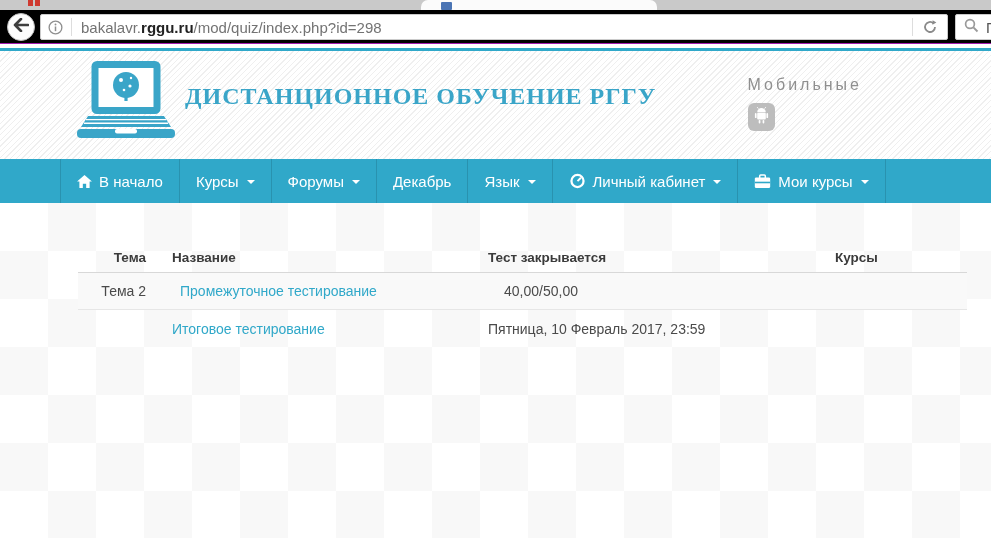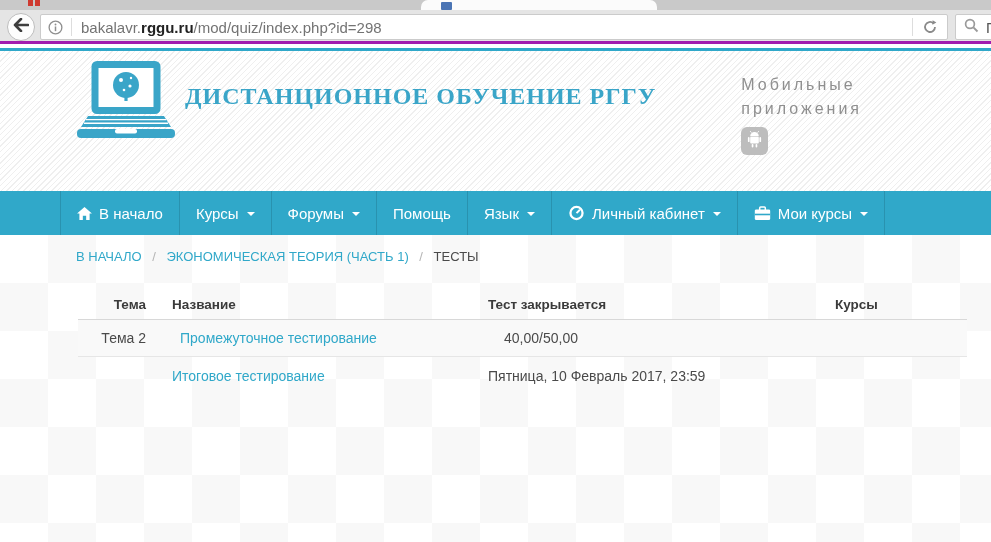--- a/index.html
+++ b/index.html
@@ -7,39 +7,39 @@
     font-family:"Liberation Sans", sans-serif; }
   .stage { position:relative; width:991px; height:542px; overflow:hidden; }
 
   
   .tabstrip { position:relative; height:10px; background:#c9c9c9; }
   .red-dot { position:absolute; top:0; width:5px; height:6px; background:#cf3a30; }
   .active-tab { position:absolute; left:421px; top:0; width:236px; height:10px;
     background:#fbfbfb; border-radius:7px 7px 0 0; }
   .tab-favicon { position:absolute; left:20px; top:2px; width:11px; height:8px;
     background:#4a74b4; border-radius:1px; }
-  .toolbar { position:relative; height:34px; background:#e5e5e5; border-bottom:3px solid #a21caf; }
+  .toolbar { position:relative; height:34px; background:#000000; border-bottom:1px solid #a21caf; }
   .back-btn { position:absolute; left:7px; top:3px; width:28px; height:28px; border-radius:50%;
     border:1px solid #bdbdbd; background:#fdfdfd; display:flex; align-items:center; justify-content:center; }
   .urlbar { position:absolute; left:40px; top:4px; width:908px; height:26px; background:#fff;
     border:1px solid #cbcbcb; border-radius:2px; display:flex; align-items:center; }
   .urlbar .info-wrap { padding:0 8px 0 7px; display:flex; align-items:center; }
   .url-divider { width:1px; height:18px; background:#ddd; }
   .url-text { padding-left:9px; font-size:15px; color:#737373; white-space:nowrap; flex:1; }
   .url-text b { color:#222; font-weight:700; }
   .reload-wrap { display:flex; align-items:center; }
   .reload-btn { padding:0 10px; display:flex; align-items:center; }
   .searchbox { position:absolute; left:955px; top:4px; width:70px; height:26px; background:#fff;
     border:1px solid #cbcbcb; border-radius:2px; display:flex; align-items:center; padding-left:8px; }
   .search-text { font-size:15px; color:#555; margin-left:7px; }
 
   
   .gap-white { height:4px; background:#fff; }
   .accent-line { height:3px; background:#30a8c9; }
-  .masthead { position:relative; height:140px;
+  .masthead { position:relative; height:108px;
     background:repeating-linear-gradient(135deg,#ffffff 0px,#ffffff 3px,#efefef 3px,#efefef 4px); }
   .logo { position:absolute; left:75px; top:10px; cursor:pointer; }
   .site-title { position:absolute; left:185px; top:32px;
     font-family:"Liberation Serif", serif; font-weight:700; font-size:24px;
     letter-spacing:1px; color:#3aa5c8; }
   .mobile-block { position:absolute; right:129px; top:22px; text-align:left;
     font-size:16px; color:#8f8f8f; letter-spacing:3px; }
   .mobile-block .mline { line-height:24px; }
   .android-btn { display:inline-flex; align-items:center; justify-content:center;
     width:27px; height:28px; margin-top:6px; background:#bdbdbd; border-radius:6px; cursor:pointer; }
@@ -142,21 +142,20 @@
           <line x1="11" y1="58.6" x2="91" y2="58.6" stroke="#fff" stroke-width="1.4"></line>
           <line x1="9" y1="62.2" x2="93" y2="62.2" stroke="#fff" stroke-width="1.4"></line>
           <rect x="2" y="68" width="98" height="9" rx="4" fill="#3aa5c8"></rect>
           <rect x="40" y="68" width="22" height="4.5" rx="2" fill="#fff"></rect>
         </svg>
       </span>
     </div>
     <div class="site-title">ДИСТАНЦИОННОЕ ОБУЧЕНИЕ РГГУ</div>
     <div class="mobile-block">
       <div class="mline">Мобильные</div>
-      <div class="mline">приложения</div>
       <div class="android-btn">
         <span>
           <svg width="15" height="17" viewBox="0 0 15 17">
             <line x1="4.4" y1="1.6" x2="3.2" y2="0.2" stroke="#fff" stroke-width="1"></line>
             <line x1="10.6" y1="1.6" x2="11.8" y2="0.2" stroke="#fff" stroke-width="1"></line>
             <path d="M3.2 5.2 a4.3 4.1 0 0 1 8.6 0 Z" fill="#fff"></path>
             <rect x="3.2" y="5.8" width="8.6" height="6.6" rx="1" fill="#fff"></rect>
             <rect x="0.9" y="6.1" width="1.7" height="5" rx="0.85" fill="#fff"></rect>
             <rect x="12.4" y="6.1" width="1.7" height="5" rx="0.85" fill="#fff"></rect>
             <rect x="4.7" y="13" width="1.7" height="3.4" rx="0.85" fill="#fff"></rect>
@@ -178,21 +177,21 @@
     </div>
     <div class="nav-item">
       <span>Курсы</span>
       <span class="caret"></span>
     </div>
     <div class="nav-item">
       <span>Форумы</span>
       <span class="caret"></span>
     </div>
     <div class="nav-item">
-      <span>Помощь</span>
+      <span>Декабрь</span>
     </div>
     <div class="nav-item">
       <span>Язык</span>
       <span class="caret"></span>
     </div>
     <div class="nav-item">
       <span class="nicon">
         <svg width="17" height="16" viewBox="0 0 18 16">
             <circle cx="9" cy="8" r="6.4" fill="none" stroke="#fff" stroke-width="2.4"></circle>
             <line x1="9" y1="8.2" x2="12.6" y2="4.6" stroke="#fff" stroke-width="2"></line>
@@ -208,27 +207,20 @@
             <rect x="0.8" y="3.6" width="16.4" height="11.4" rx="1.5" fill="#fff"></rect>
             <rect x="0.8" y="8.2" width="16.4" height="1.7" fill="#30a8c9"></rect>
           </svg>
       </span>
       <span>Мои курсы</span>
       <span class="caret"></span>
     </div>
   </div>
 
   <div class="content">
-    <div class="breadcrumb">
-      <span class="crumb-link">В НАЧАЛО</span>
-      <span class="sep">/</span>
-      <span class="crumb-link">ЭКОНОМИЧЕСКАЯ ТЕОРИЯ (ЧАСТЬ 1)</span>
-      <span class="sep">/</span>
-      <span>ТЕСТЫ</span>
-    </div>
 
     <div class="quiz-table">
       <div class="t-row t-head">
         <div class="c1">Тема</div>
         <div class="c2">Название</div>
         <div class="c3">Тест закрывается</div>
         <div class="c4">Курсы</div>
       </div>
       <div class="t-row t-body-row row-odd">
         <div class="c1">Тема 2</div>

